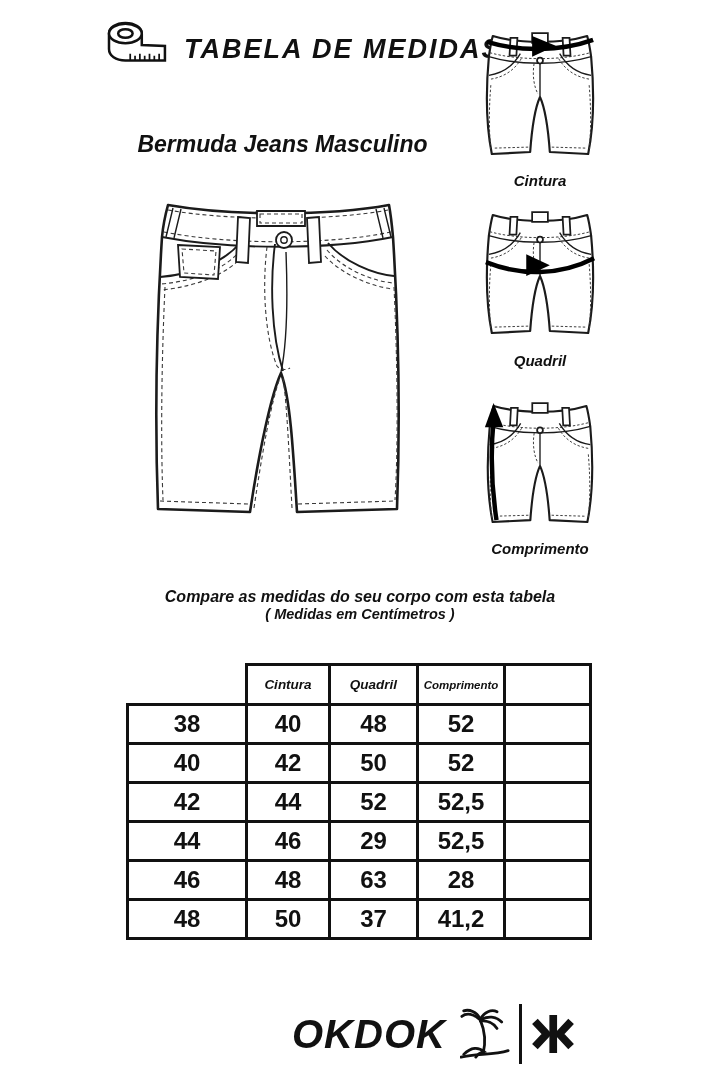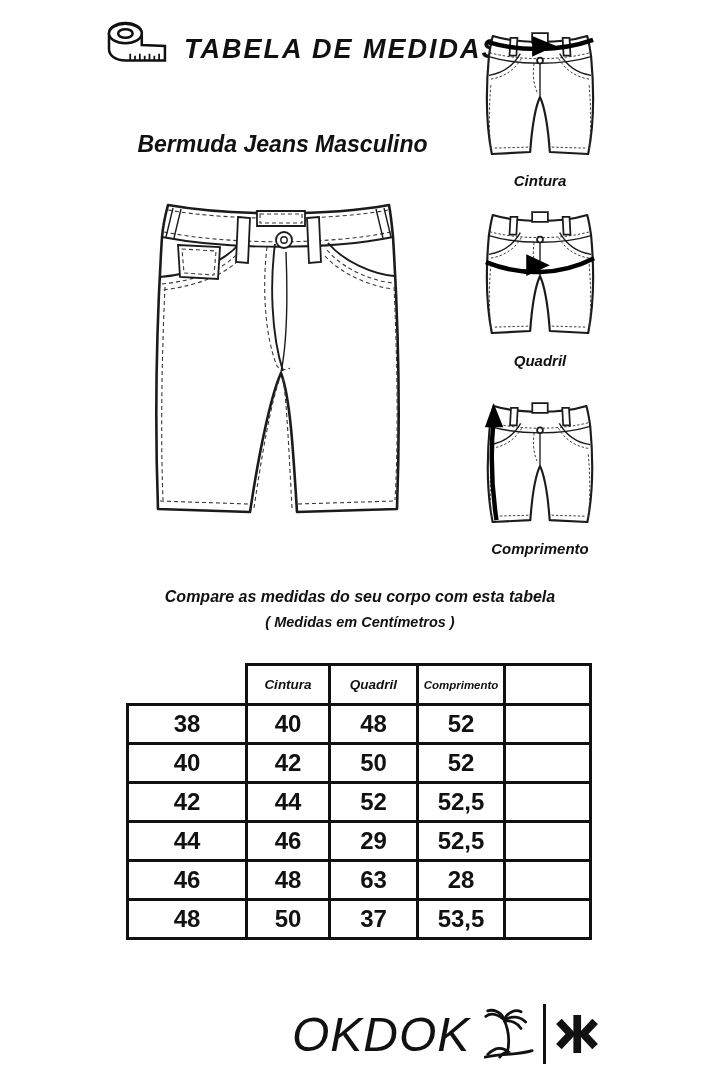--- a/index.html
+++ b/index.html
@@ -22,35 +22,35 @@
   
   .guide { position:absolute; display:flex; flex-direction:column; align-items:center; }
   #g1 { left:464px; top:26px;  width:152px; }
   #g2 { left:464px; top:204px; width:152px; }
   #g3 { left:458px; top:396px; width:164px; }
   .guide-label { margin-top:8px; font-size:15px; font-weight:bold; font-style:italic; }
 
   
   .compare { position:absolute; left:0; top:588px; width:720px; text-align:center; }
   .compare-line1 { font-size:16px; font-weight:bold; font-style:italic; }
-  .compare-line2 { margin-top:8px; font-size:14.5px; font-weight:bold; font-style:italic; }
+  .compare-line2 { margin-top:0; font-size:14.5px; font-weight:bold; font-style:italic; }
 
   
   .size-table { position:absolute; left:126px; top:663px; border-collapse:collapse; table-layout:fixed; }
   .size-table th, .size-table td { border:3px solid #111; background:#fff; text-align:center; vertical-align:middle; }
   .size-table thead th { height:40px; font-size:13.5px; font-weight:bold; font-style:italic; }
   .size-table thead th.th-comp { font-size:11.5px; }
   .size-table thead th.no-border { border:none; }
   .size-table tbody td { height:39px; font-size:24px; font-weight:bold; }
   .col-size { width:119px; } .col-a { width:83px; } .col-b { width:88px; }
   .col-c { width:87px; } .col-d { width:86px; }
 
   
   .footer { position:absolute; left:292px; top:1004px; display:flex; align-items:center; }
-  .brand { font-size:48px; font-weight:normal; font-style:italic; letter-spacing:1px; }
+  .brand { font-size:40px; font-weight:bold; font-style:italic; letter-spacing:1px; }
   .palm { margin-left:14px; display:flex; }
   .v-divider { width:3px; height:60px; background:#111; margin:0 10px 0 9px; }
   .monogram { display:flex; }
 
   
   .ol  { fill:#fff; stroke:#1b1b1b; stroke-width:2.6; stroke-linejoin:round; }
   .ols { fill:#fff; stroke:#1b1b1b; stroke-width:2.2; stroke-linejoin:round; }
   .s2  { fill:none; stroke:#1b1b1b; stroke-width:1.9; }
   .s1  { fill:none; stroke:#1b1b1b; stroke-width:1.4; }
   .wf  { fill:#fff; stroke:#1b1b1b; stroke-width:1.8; }
@@ -218,21 +218,21 @@
         <td>46</td>
         <td>48</td>
         <td>63</td>
         <td>28</td>
         <td></td>
       </tr>
       <tr>
         <td>48</td>
         <td>50</td>
         <td>37</td>
-        <td>53,5</td>
+        <td>41,2</td>
         <td></td>
       </tr>
     </tbody>
   </table>
 
   <div class="footer">
     <div class="brand">OKDOK</div>
     <span class="palm">
       <svg viewBox="0 0 54 56" width="50" height="52">
         <g fill="none" stroke="#111" stroke-width="3" stroke-linecap="round">

